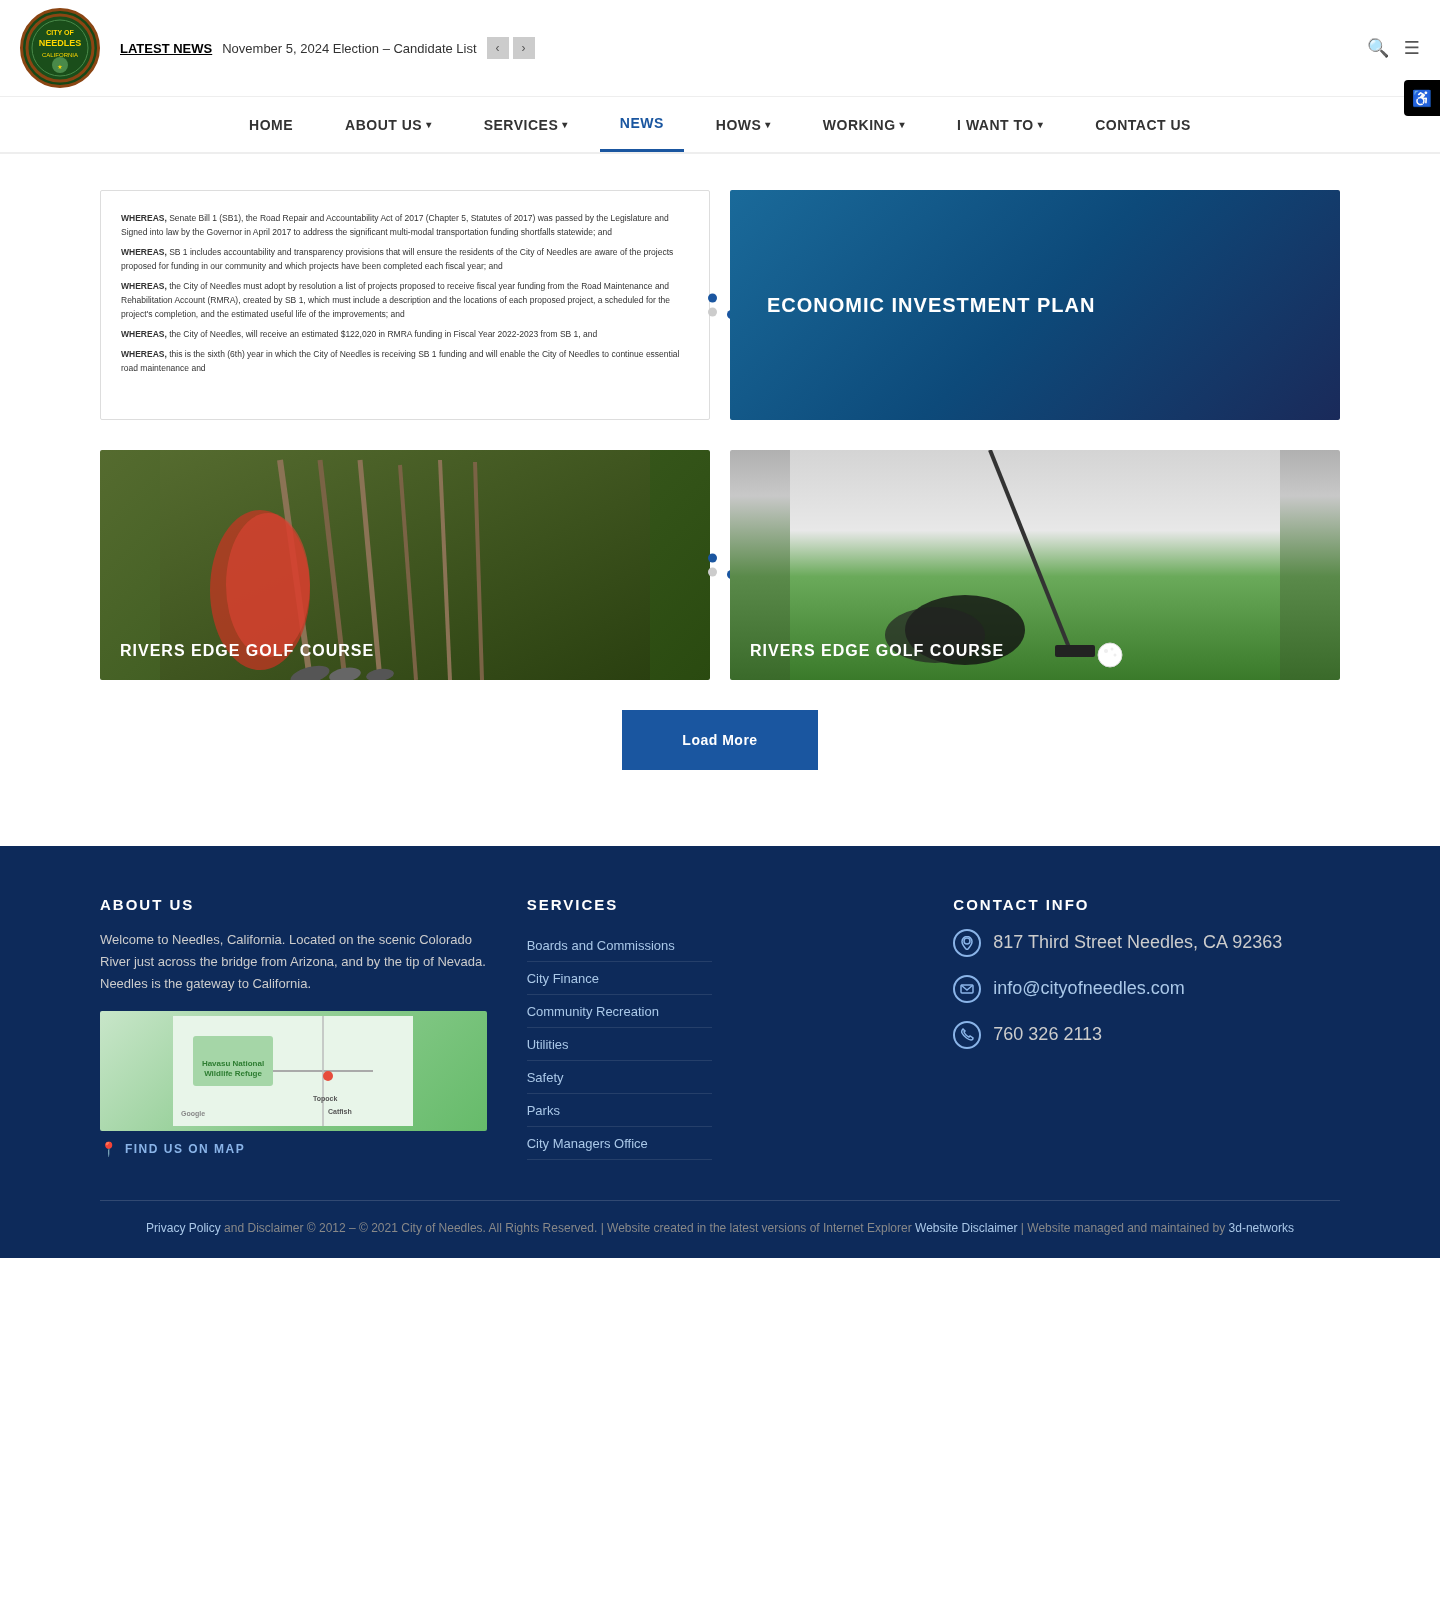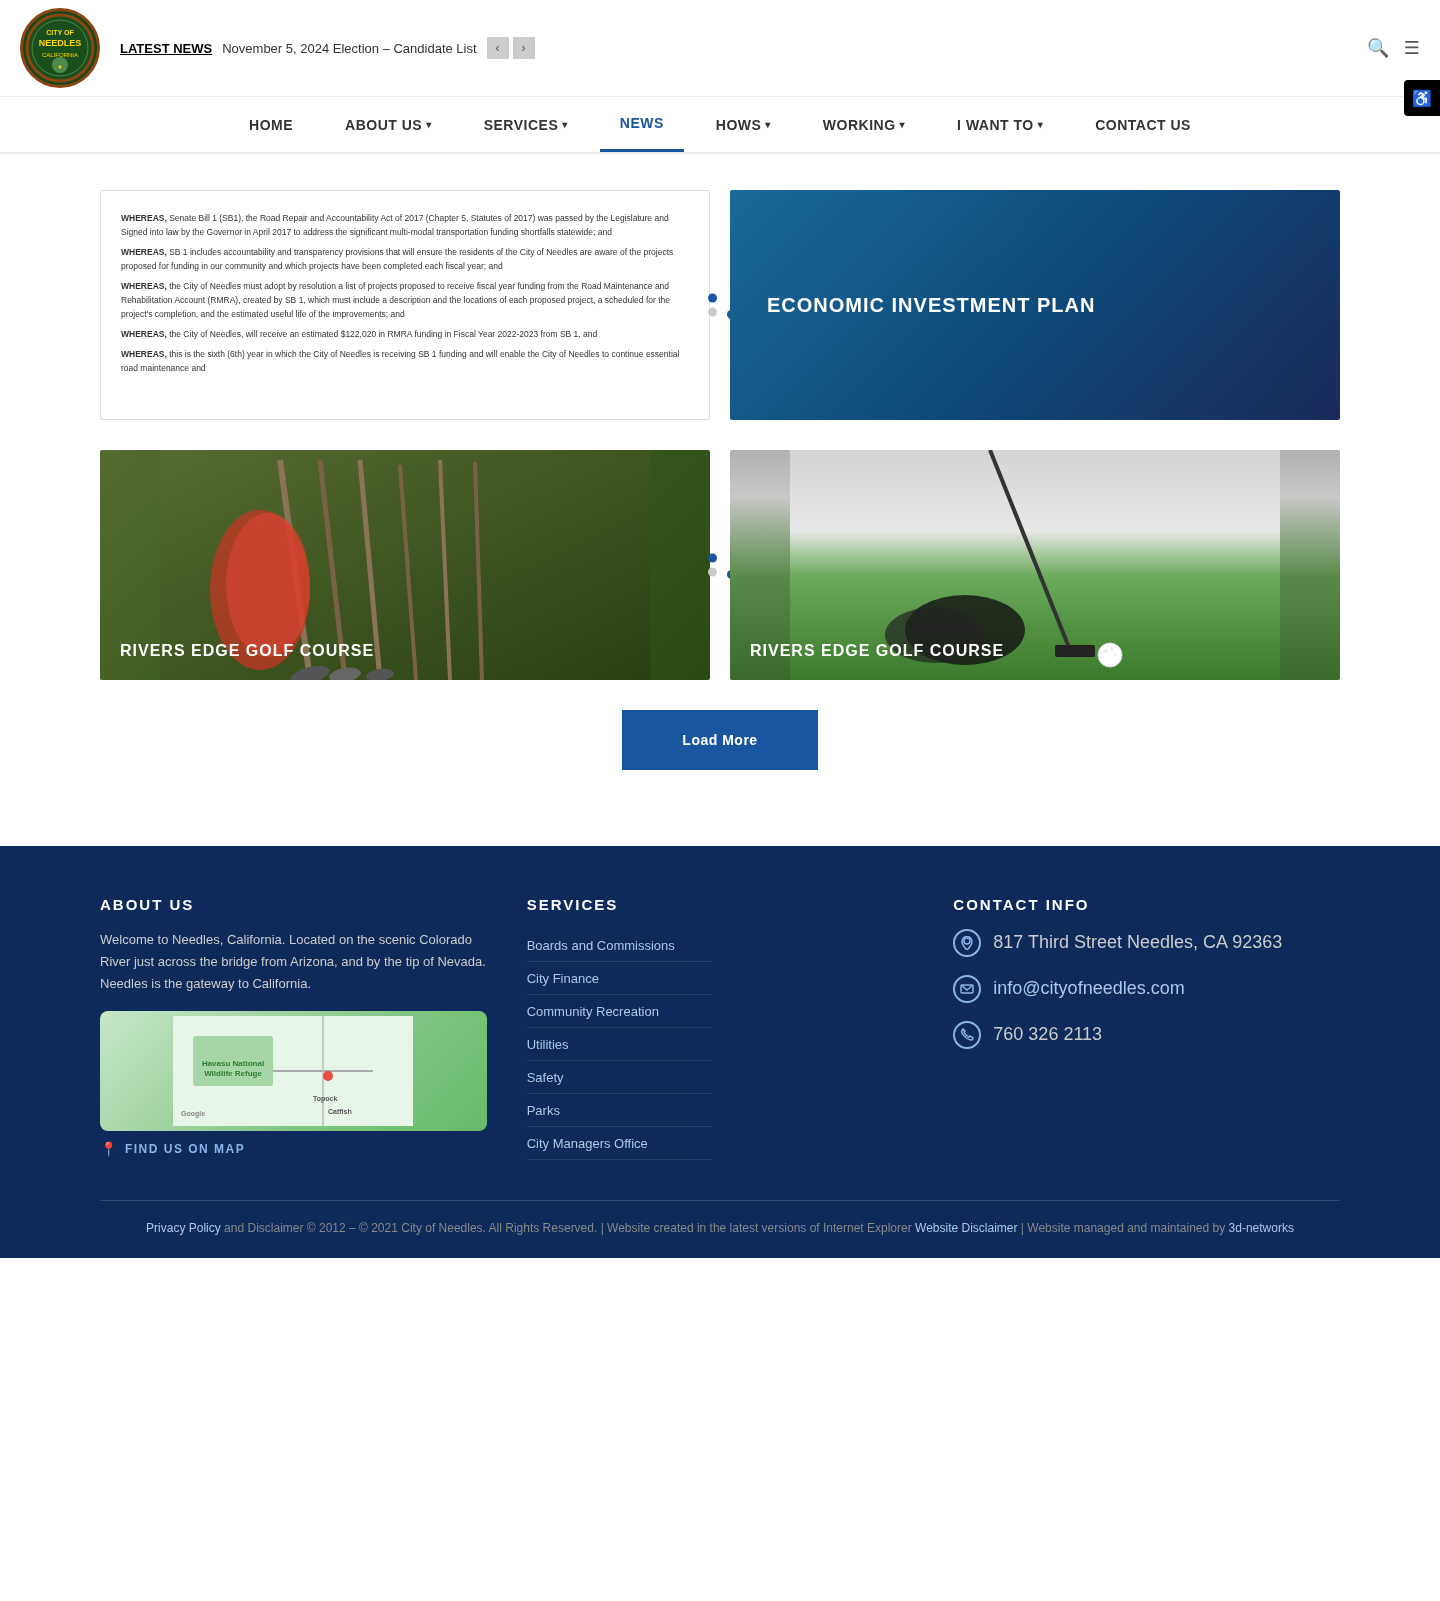--- a/index.html
+++ b/index.html
@@ -218,21 +218,21 @@
     .footer-text {
       color: #ccc;
       font-size: 13px;
       line-height: 1.7;
     }
     .footer-map {
       width: 100%;
       height: 120px;
       background: #e8e8e8;
       margin-top: 16px;
-      border-radius: 8px;
+      border-radius: 2px;
       overflow: hidden;
       display: flex;
       align-items: center;
       justify-content: flex-start;
     }
     .map-placeholder {
       width: 100%;
       height: 120px;
       background: linear-gradient(135deg, #c8e6c9 0%, #a5d6a7 30%, #81c784 60%, #66bb6a 100%);
       display: flex;

